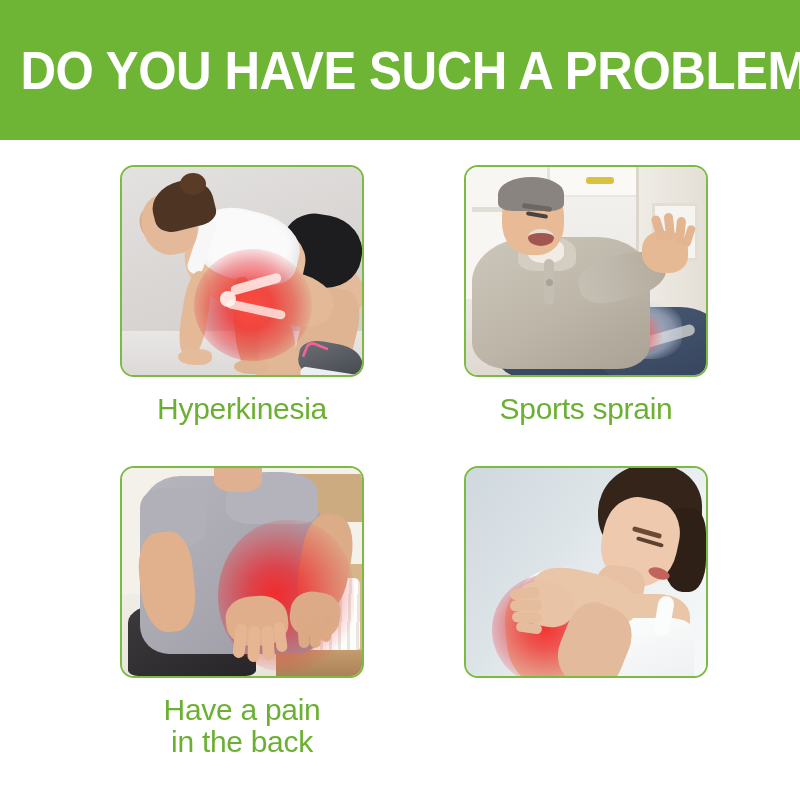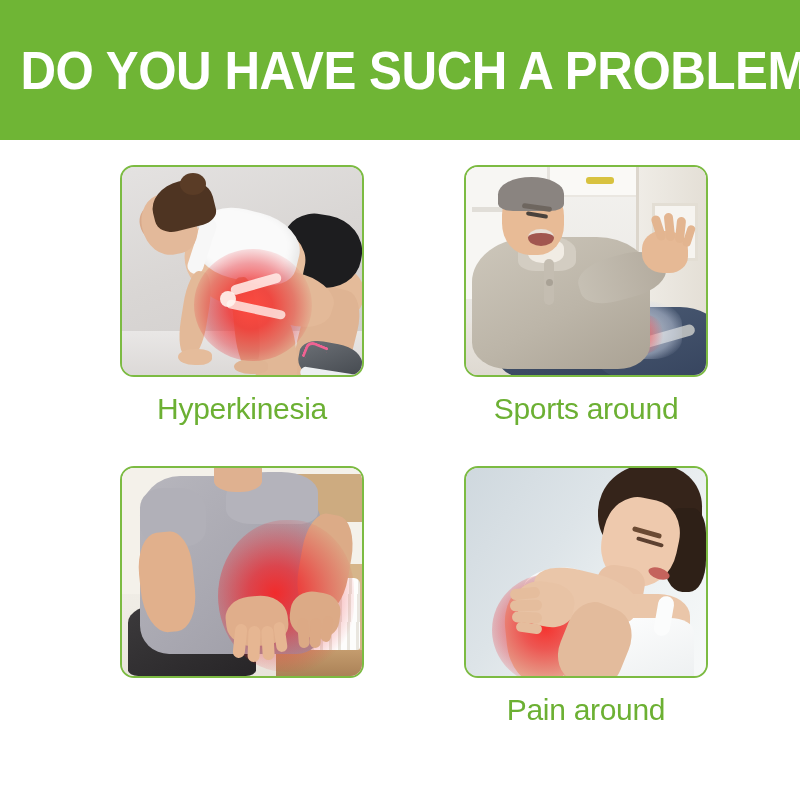--- a/index.html
+++ b/index.html
@@ -579,21 +579,21 @@
           <div class="placket"></div>
           <div class="btn"></div>
           <div class="head"></div>
           <div class="hair"></div>
           <div class="brow"></div>
           <div class="eye"></div>
           <div class="mouth"></div>
         </div>
       </div>
       <div class="card-label">
-        <span>Sports around</span>
+        <span>Sports sprain</span>
       </div>
     </div>
 
     <div class="card c2">
       <div class="photo-frame">
         <div class="photo ph3">
           <div class="wall"></div>
           <div class="headwall"></div>
           <div class="bedframe"></div>
           <div class="pillow"></div>
@@ -610,20 +610,24 @@
           <div class="handR"></div>
           <div class="f1"></div>
             <div class="f2"></div>
             <div class="f3"></div>
             <div class="f4"></div>
           <div class="g1"></div>
             <div class="g2"></div>
             <div class="g3"></div>
         </div>
       </div>
+      <div class="card-label">
+        <span>Have a pain</span>
+        <span class="l2">in the back</span>
+      </div>
     </div>
 
     <div class="card c3">
       <div class="photo-frame">
         <div class="photo ph4">
           <div class="hair"></div>
           <div class="hair2"></div>
           <div class="face"></div>
           <div class="brow"></div>
           <div class="eyeclosed"></div>
@@ -638,18 +642,17 @@
           <div class="armnear"></div>
           <div class="forearm"></div>
           <div class="hand"></div>
           <div class="fg1"></div>
             <div class="fg2"></div>
             <div class="fg3"></div>
             <div class="fg4"></div>
         </div>
       </div>
       <div class="card-label">
-        <span>Pain around</span>
       </div>
     </div>
 
   </div>
 </div>
 
 </body></html>

